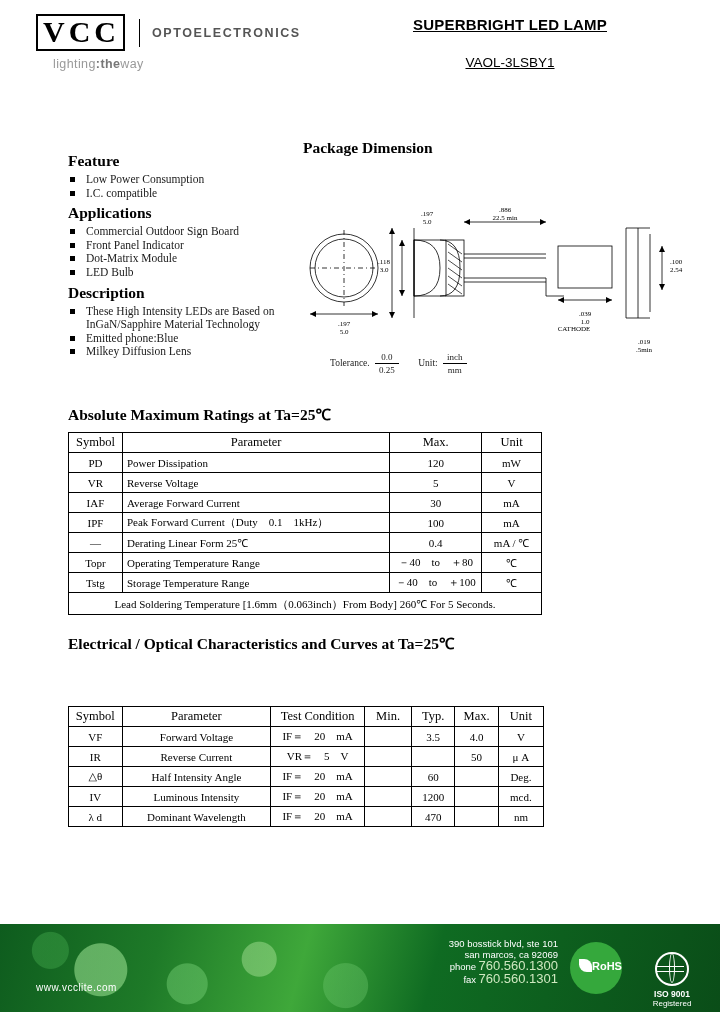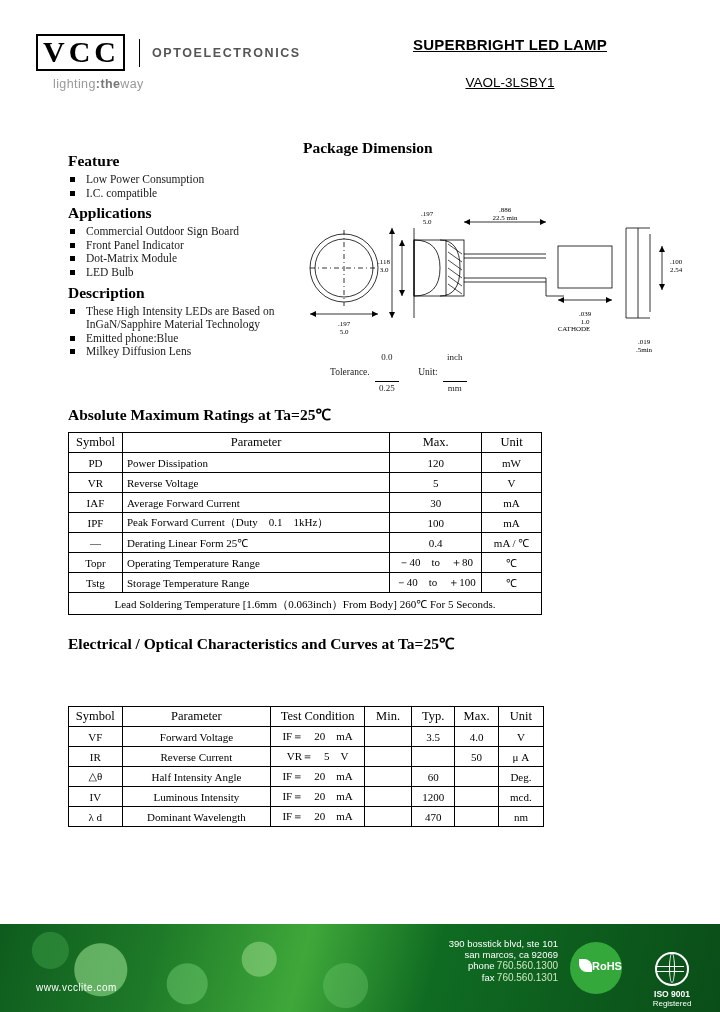--- a/index.html
+++ b/index.html
@@ -16,21 +16,21 @@
     overflow: hidden;
   }
   .page {
     position: relative;
     width: 720px;
     height: 1012px;
   }
   
   .header {
     position: absolute;
-    top: 28px;
+    top: 8px;
     left: 0;
     width: 720px;
     height: 70px;
   }
   .logo-block {
     position: absolute;
     left: 36px;
     top: 6px;
     width: 290px;
   }
@@ -139,21 +139,21 @@
     color: #222;
   }
   .frac {
     display: inline-block;
     text-align: center;
     vertical-align: middle;
     line-height: 10px;
     font-size: 9px;
     margin: 0 3px;
   }
-  .frac .top { display: block; padding: 0 4px 19px 4px; border-bottom: 1px solid #000; }
+  .frac .top { display: block; padding: 0 4px 1px 4px; border-bottom: 1px solid #000; }
   .frac .bot { display: block; padding: 1px 4px 0 4px; }
   
   .tbl-title {
     position: absolute;
     font-weight: bold;
     font-size: 15.5px;
   }
   table.spec {
     position: absolute;
     border-collapse: collapse;
@@ -210,21 +210,21 @@
     top: 14px;
     width: 150px;
     text-align: right;
     color: #ffffff;
     font-family: "Liberation Sans", sans-serif;
     font-size: 8.5px;
     line-height: 11px;
     z-index: 3;
   }
   .footer-addr .big { font-size: 9.5px; }
-  .footer-addr .num { color: #cfe8c0; font-size: 10px; }
+  .footer-addr .num { color: #cfe8c0; font-size: 13px; }
   .rohs {
     position: absolute;
     left: 570px;
     top: 18px;
     width: 52px;
     height: 52px;
     border-radius: 50%;
     background: #35a83c;
     color: #fff;
     z-index: 3;

